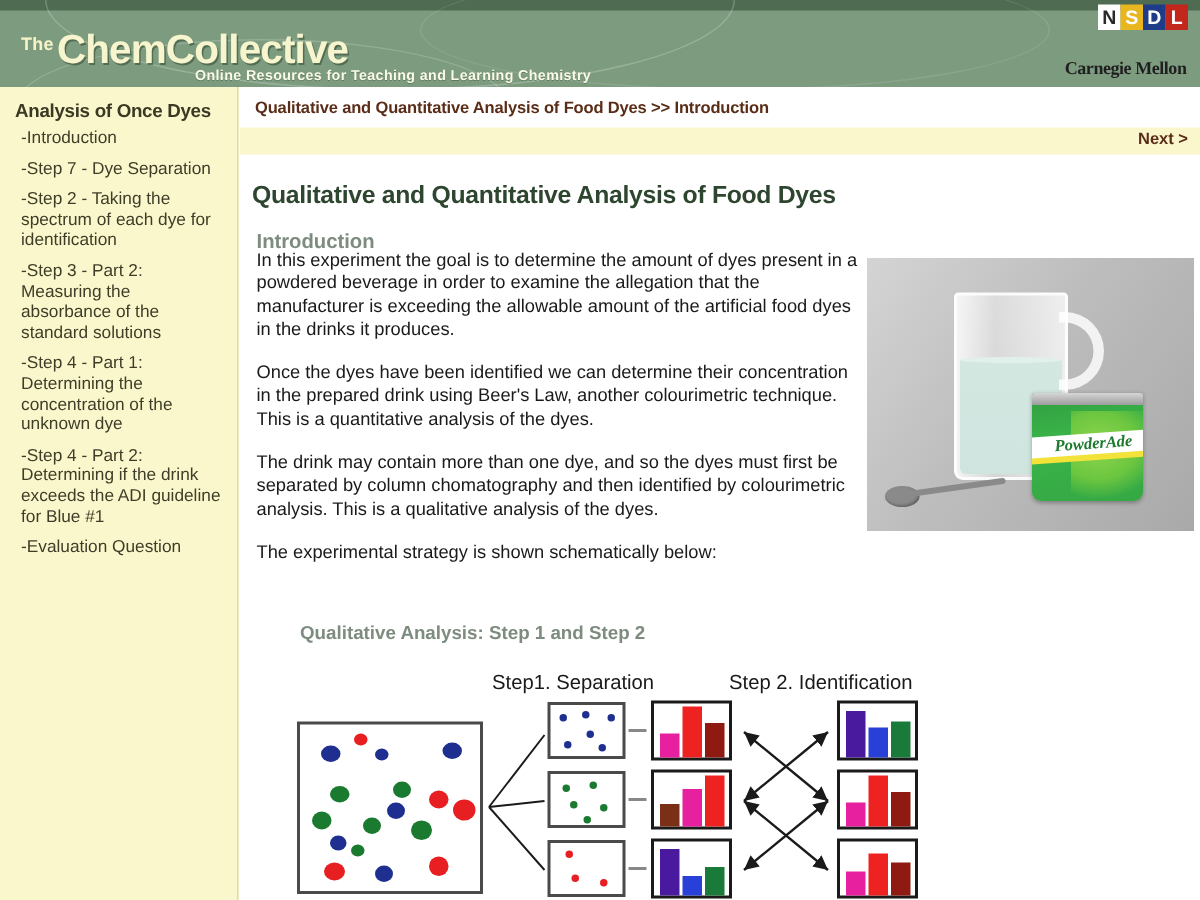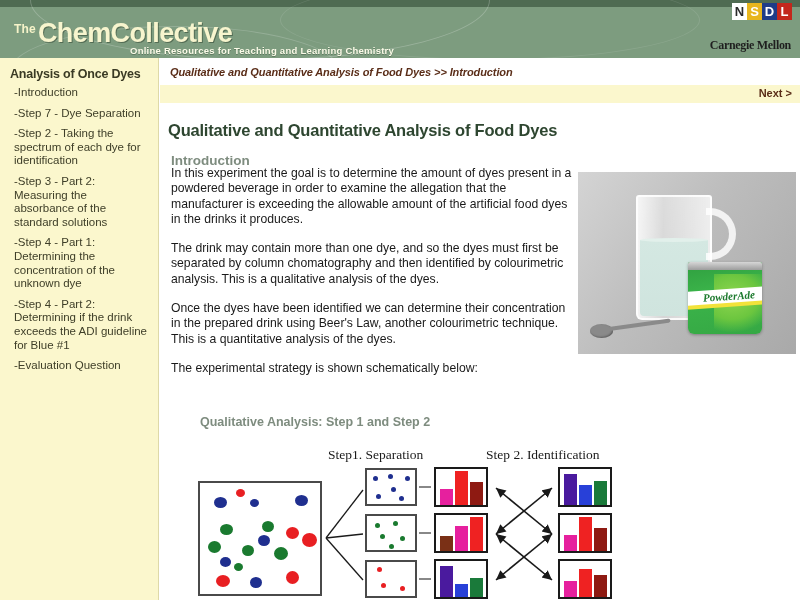--- a/index.html
+++ b/index.html
@@ -96,21 +96,20 @@
   #content {
     position: absolute; left: 160px; top: 58px;
     width: 640px; height: 542px;
     background: #ffffff;
     overflow: hidden;
   }
   #breadcrumb {
     position: absolute; left: 10px; top: 8px;
     font-size: 11px; font-weight: bold; color: #5a2d18;
     letter-spacing: -0.1px;
-    font-style: italic;
   }
   #nextbar {
     position: absolute; left: 0; top: 27px;
     width: 640px; height: 18px;
     background: #fbf7cd;
   }
   #next-link {
     position: absolute; right: 8px; top: 2px;
     font-size: 11px; font-weight: bold; color: #5a2d18;
     cursor: pointer;
@@ -202,21 +201,21 @@
     transform-origin: left center;
   }
 
   
   #diagram-heading {
     position: absolute; left: 40px; top: 344px;
     font-size: 12.5px; font-weight: bold; color: #7e8c7f;
   }
   .step-label {
     position: absolute;
-    font-family: Liberation Serif, serif;
+    font-family: Liberation Sans, sans-serif;
     font-size: 13.5px; color: #1a1a1a;
   }
   #step1-label { left: 168px; top: 389px; }
   #step2-label { left: 326px; top: 389px; }
 
   #diagram { position: absolute; left: 0; top: 410px; width: 640px; height: 132px; }
   #mix-box {
     position: absolute; left: 38px; top: 13px; width: 124px; height: 115px;
     border: 2px solid #4a4a4a; background: #ffffff;
   }
@@ -291,22 +290,22 @@
 
   <div id="nextbar">
     <span id="next-link">Next &gt;</span>
   </div>
 
   <h1 id="page-title">Qualitative and Quantitative Analysis of Food Dyes</h1>
   <h2 id="section-heading">Introduction</h2>
 
   <div id="prose">
     <p>In this experiment the goal is to determine the amount of dyes present in a powdered beverage in order to examine the allegation that the manufacturer is exceeding the allowable amount of the artificial food dyes in the drinks it produces.</p>
+    <p>Once the dyes have been identified we can determine their concentration in the prepared drink using Beer's Law, another colourimetric technique. This is a quantitative analysis of the dyes.</p>
     <p>The drink may contain more than one dye, and so the dyes must first be separated by column chomatography and then identified by colourimetric analysis. This is a qualitative analysis of the dyes.</p>
-    <p>Once the dyes have been identified we can determine their concentration in the prepared drink using Beer's Law, another colourimetric technique. This is a quantitative analysis of the dyes.</p>
     <p>The experimental strategy is shown schematically below:</p>
   </div>
 
   <div id="photo">
     <div id="pitcher">
       <div id="pitcher-liquid">
         <div id="pitcher-liquid-top"></div>
       </div>
     </div>
     <div id="pitcher-handle"></div>

